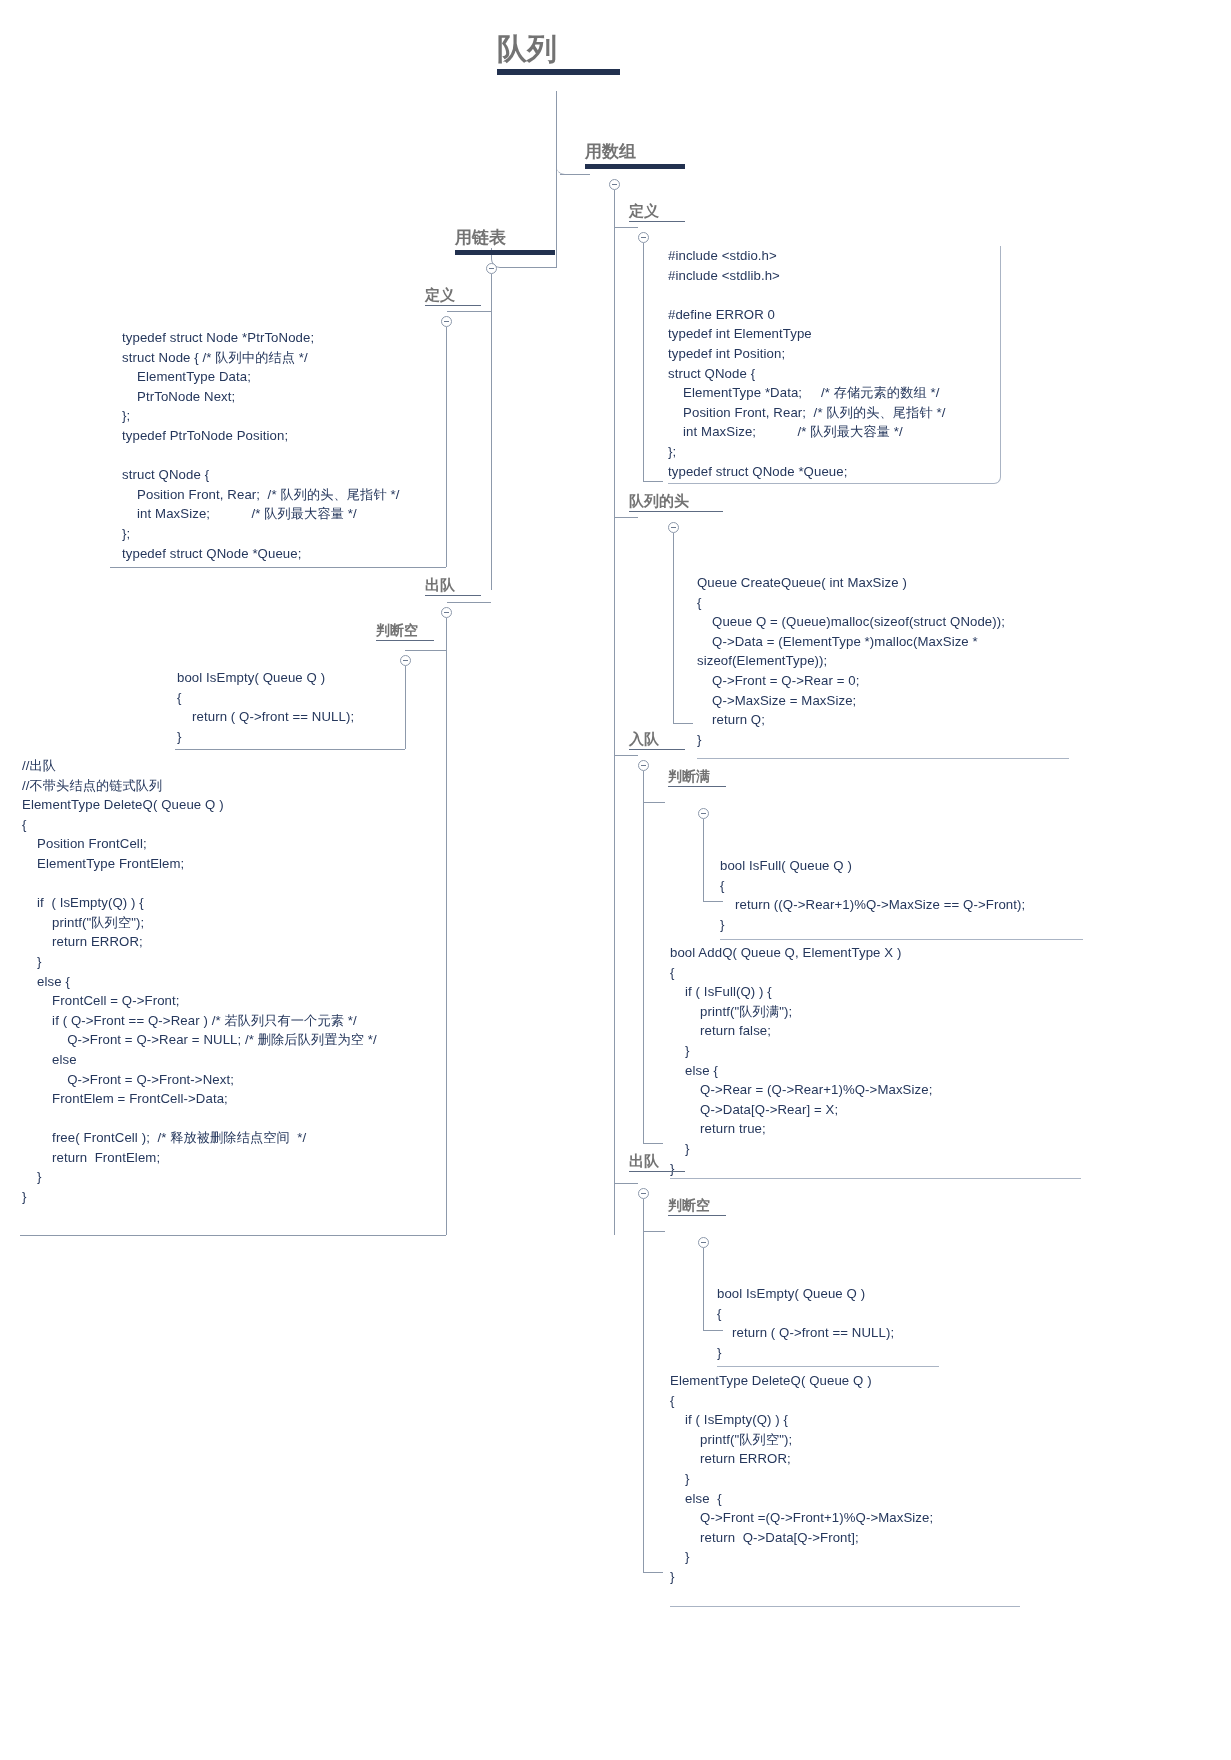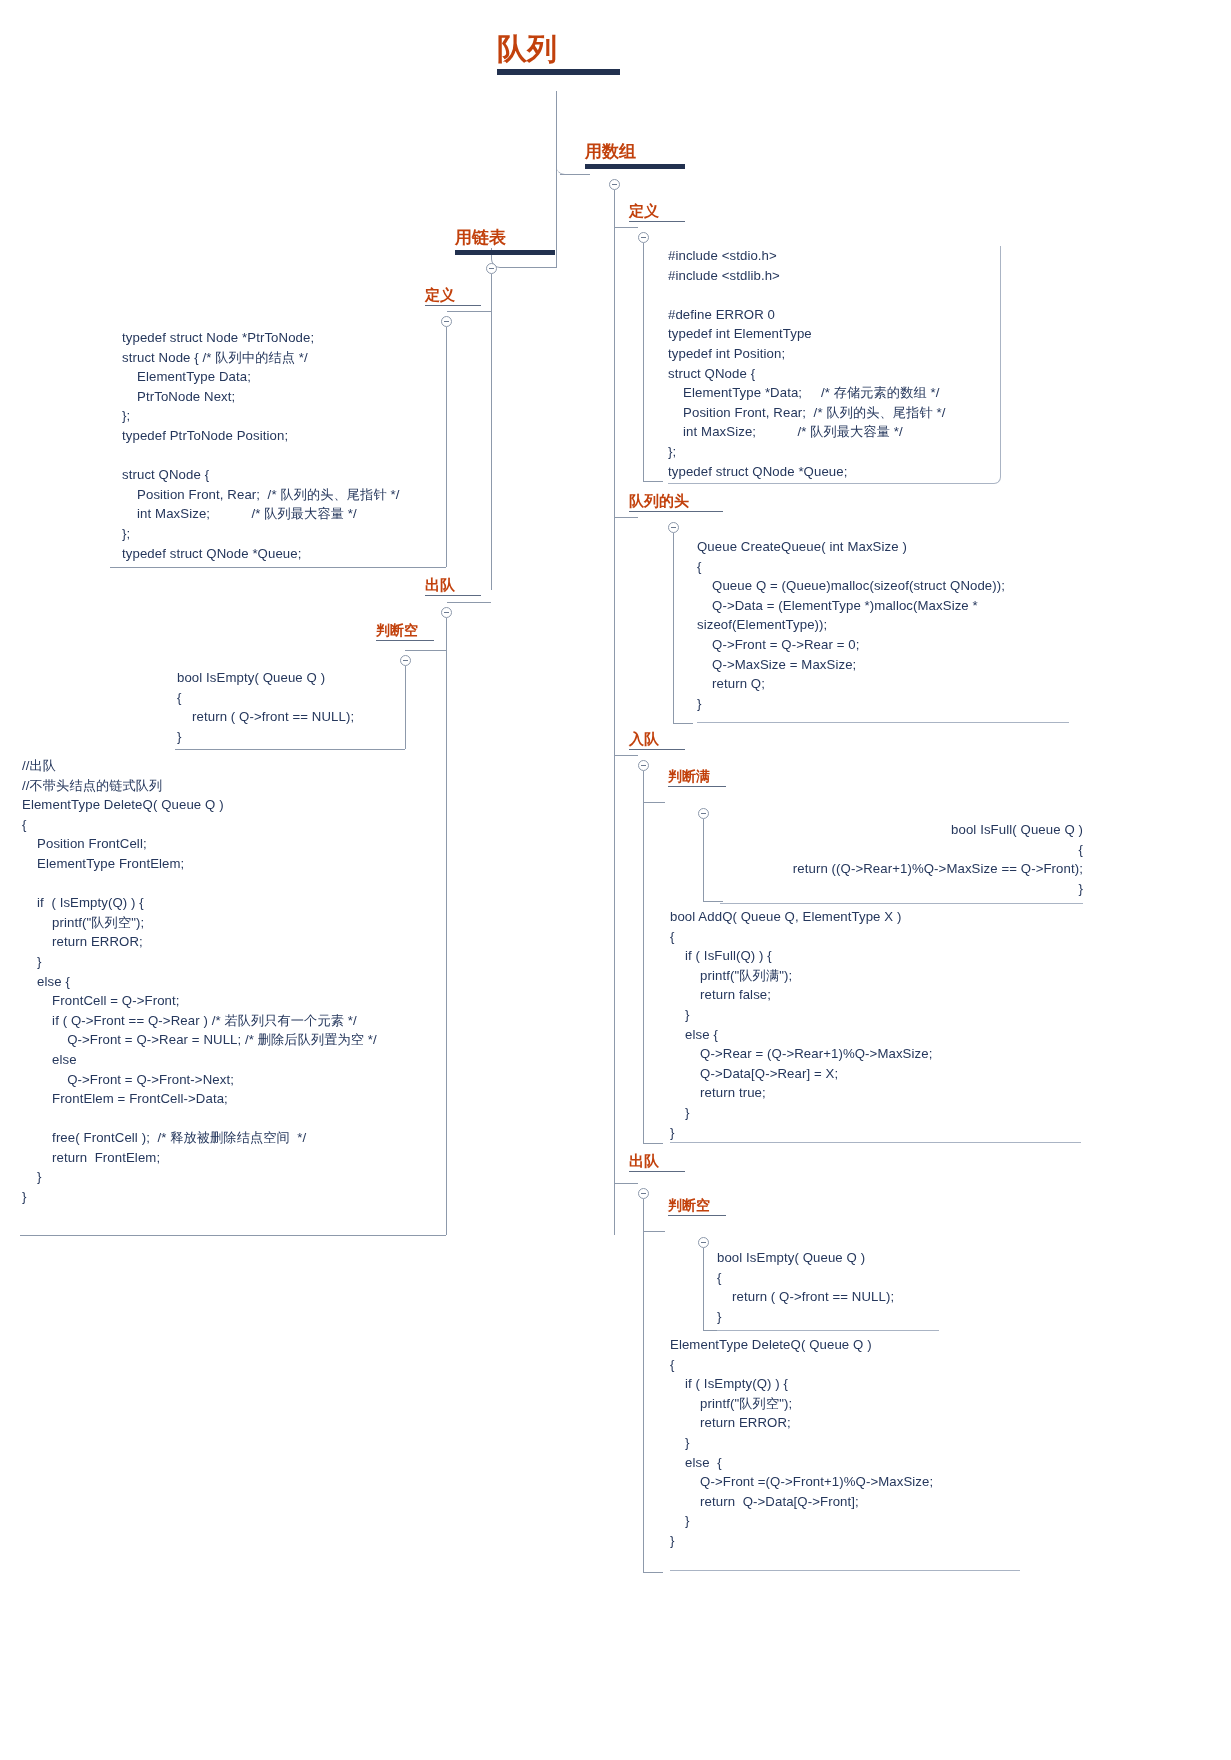--- a/index.html
+++ b/index.html
@@ -41,21 +41,21 @@
     position: absolute;
     left: 2px; top: 4px;
     width: 5px; height: 1px;
     background: #6c7a90;
   }
 
   
   .topic {
     position: absolute;
     font-weight: bold;
-    color: #c2410c;
+    color: #737373;
     white-space: nowrap;
     line-height: 1.15;
   }
   .topic .bar {
     display: block;
     margin-top: 2px;
   }
   .t-root { font-size: 30px; }
   .t-root .bar { height: 6px; background: #22314f; }
   .t-l1 { font-size: 17px; }
@@ -74,20 +74,21 @@
     white-space: pre;
     letter-spacing: .1px;
   }
   .leaf.boxed {
     border-right: 1px solid #aab4c4;
     border-bottom: 1px solid #aab4c4;
     border-bottom-right-radius: 7px;
   }
   .leaf.underline {
     border-bottom: 1px solid #aab4c4;
+    margin-top: 36px;
   }
 </style>
 </head>
 <body>
 
 <div class="canvas">
 
   <div class="topic t-root" style="left:497px; top:32px;">
     <span>队列</span>
     <span class="bar" style="width:123px;"></span>
@@ -154,21 +155,21 @@
   <div class="ln ln-v" style="left:643px; top:771px; height:372px;"></div>
 
   <div class="ln ln-h" style="left:643px; top:802px; width:22px;"></div>
   <div class="topic t-l3" style="left:668px; top:768px;">
     <span>判断满</span>
     <span class="bar" style="width:58px;"></span>
   </div>
   <div class="knob" style="left:698px; top:808px;"></div>
   <div class="ln ln-v" style="left:703px; top:819px; height:83px;"></div>
   <div class="ln ln-h" style="left:703px; top:901px; width:20px;"></div>
-  <div class="leaf underline" style="left:720px; top:820px; width:363px; height:84px;text-align:right;">bool IsFull( Queue Q )
+  <div class="leaf underline" style="left:720px; top:820px; width:363px; height:84px;">bool IsFull( Queue Q )
 {
     return ((Q-&gt;Rear+1)%Q-&gt;MaxSize == Q-&gt;Front);
 }</div>
 
   <div class="ln ln-h" style="left:643px; top:1143px; width:20px;"></div>
   <div class="leaf underline" style="left:670px; top:907px; width:411px; height:236px;">bool AddQ( Queue Q, ElementType X )
 {
     if ( IsFull(Q) ) {
         printf("队列满");
         return false;

